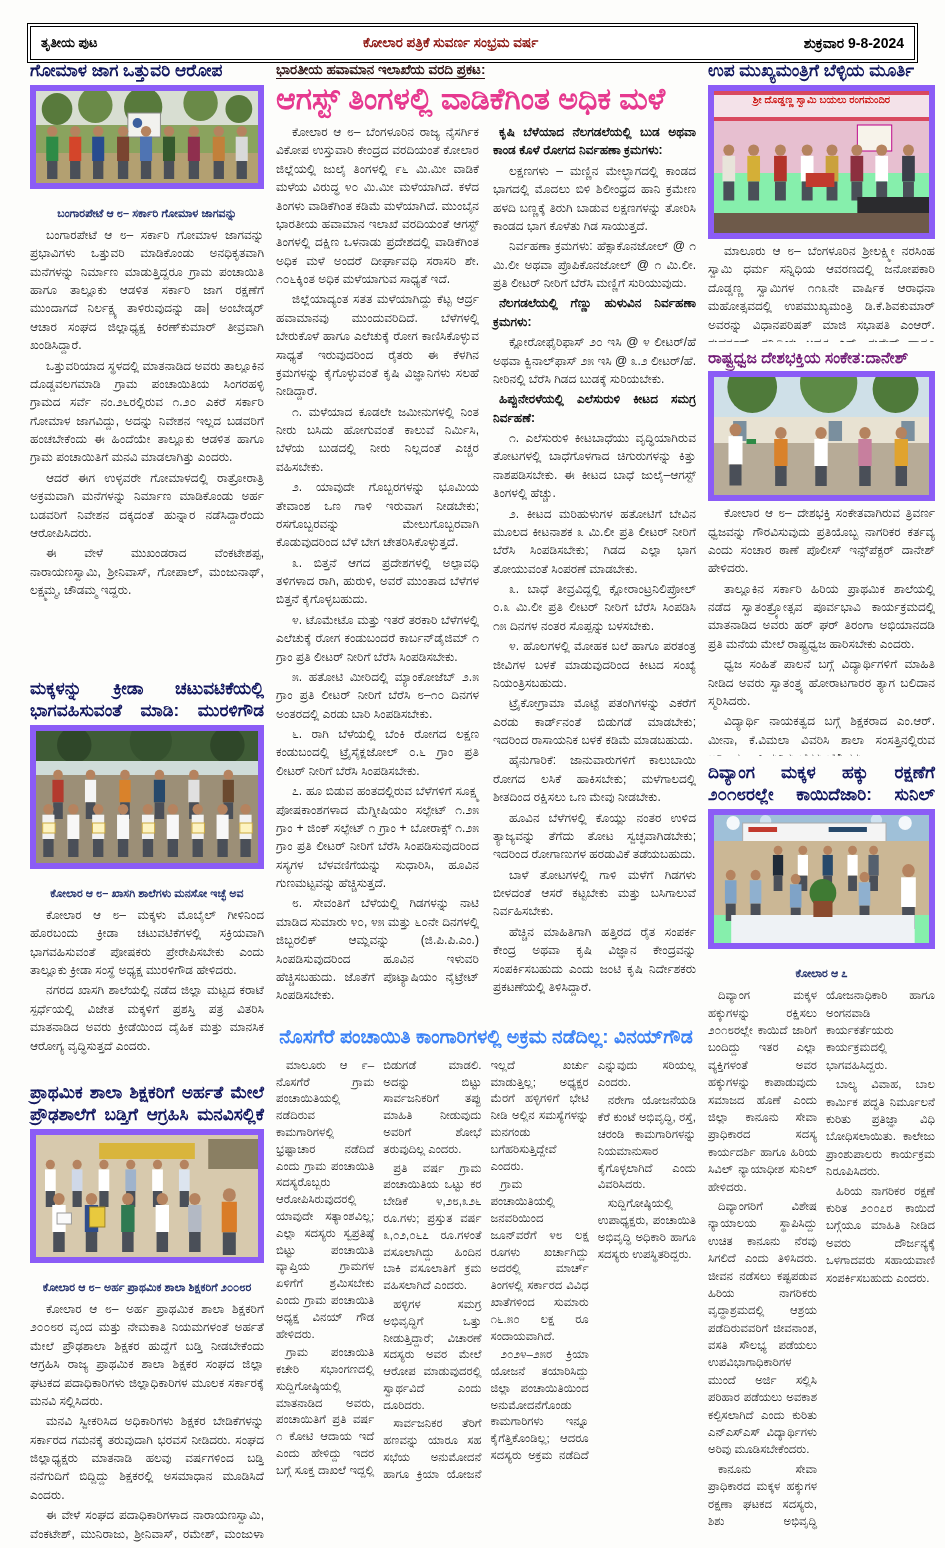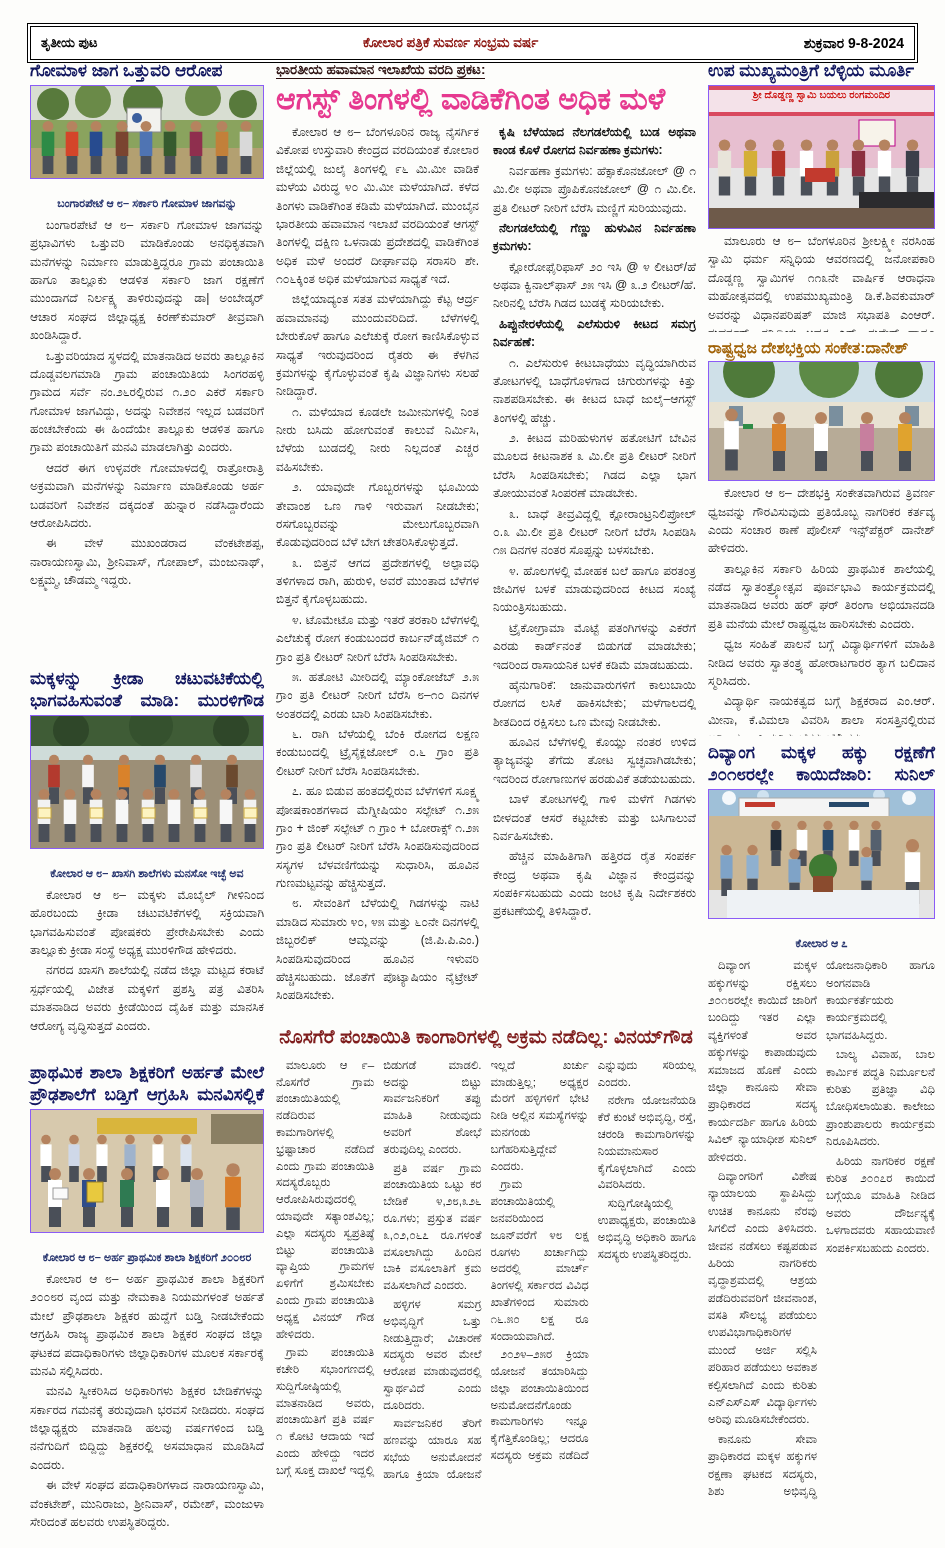--- a/index.html
+++ b/index.html
@@ -16,41 +16,41 @@
   .col{position:absolute;top:60px;}
   .col-left{left:30px;width:234px;}
   .col-center{left:276px;width:420px;}
   .col-right{left:708px;width:227px;}
   
   .hl{font-weight:bold;color:#10155e;line-height:1.3;margin:0 0 3px 0;}
   .hl.c{text-align:left;}
   .hl.two{text-align:justify;text-align-last:justify;}
   .hl.sz17{font-size:17px;}
   .hl.sz16{font-size:15.5px;}
-  .hl.maroon{color:#a16207;}
+  .hl.maroon{color:#701a75;}
   .kicker{font-size:13.5px;font-weight:bold;color:#2b0f0f;margin:2px 0 4px;}
   .kicker span{border-bottom:1.5px solid #2b0f0f;padding-bottom:1px;}
   .mainhl{font-size:30px;font-weight:bold;color:#e6398f;text-align:left;line-height:1.1;margin:2px 0 8px;}
-  .bothl{font-size:19px;font-weight:bold;color:#7f1d1d;text-align:center;line-height:1.25;margin:10px 0 8px;}
+  .bothl{font-size:19px;font-weight:bold;color:#3b82f6;text-align:center;line-height:1.25;margin:10px 0 8px;}
   
   .body{font-size:12.1px;line-height:1.52;text-align:justify;overflow:hidden;}
   .body p{margin:0 0 2px 0;text-indent:16px;}
   .body p.subhead{font-weight:bold;text-indent:6px;color:#0d0d0d;}
   .cols2{column-count:2;column-gap:14px;column-fill:auto;height:892px;}
   .cols4{column-count:4;column-gap:9px;column-fill:auto;height:436px;font-size:11.6px;line-height:1.45;}
   .cols4 p{text-indent:10px;}
   .colsR{column-count:2;column-gap:9px;column-fill:auto;height:556px;font-size:11.6px;line-height:1.5;}
   .colsR p{text-indent:10px;}
   .clamp100{height:100px;}
   .clamp172{height:172px;}
   .clamp252{height:252px;}
   .clamp265{height:262px;}
   .clamp448{height:448px;}
   
-  figure.photo{margin:2px 0 3px 0;border:1px solid #8b5cf6;position:relative;overflow:hidden;background:#e5e5e5;}
+  figure.photo{margin:2px 0 3px 0;border:6px solid #8b5cf6;position:relative;overflow:hidden;background:#86efac;}
   figure.photo svg{display:block;width:100%;height:100%;}
   .caption{font-size:11px;font-weight:bold;color:#22306b;text-align:center;margin:17px 0 5px 0;line-height:1.35;}
   .banner-txt{position:absolute;top:3px;left:0;right:0;text-align:center;font-size:10px;font-weight:bold;
               color:#cc1514;text-shadow:0 0 2px #fff;}
   .ph-l1{height:92px;} .ph-l2{height:132px;} .ph-l3{height:122px;}
   .ph-r1{height:142px;} .ph-r2{height:118px;} .ph-r3{height:128px;}
 </style>
 </head>
 <body>
 
@@ -185,20 +185,21 @@
           <p>ಜಿಲ್ಲೆಯಾದ್ಯಂತ ಸತತ ಮಳೆಯಾಗಿದ್ದು ಕೆಟ್ಟ ಆರ್ದ್ರ ಹವಾಮಾನವು ಮುಂದುವರಿದಿದೆ. ಬೆಳೆಗಳಲ್ಲಿ ಬೇರುಕೊಳೆ ಹಾಗೂ ಎಲೆಚುಕ್ಕೆ ರೋಗ ಕಾಣಿಸಿಕೊಳ್ಳುವ ಸಾಧ್ಯತೆ ಇರುವುದರಿಂದ ರೈತರು ಈ ಕೆಳಗಿನ ಕ್ರಮಗಳನ್ನು ಕೈಗೊಳ್ಳುವಂತೆ ಕೃಷಿ ವಿಜ್ಞಾನಿಗಳು ಸಲಹೆ ನೀಡಿದ್ದಾರೆ.</p>
           <p>೧. ಮಳೆಯಾದ ಕೂಡಲೇ ಜಮೀನುಗಳಲ್ಲಿ ನಿಂತ ನೀರು ಬಸಿದು ಹೋಗುವಂತೆ ಕಾಲುವೆ ನಿರ್ಮಿಸಿ, ಬೆಳೆಯ ಬುಡದಲ್ಲಿ ನೀರು ನಿಲ್ಲದಂತೆ ಎಚ್ಚರ ವಹಿಸಬೇಕು.</p>
           <p>೨. ಯಾವುದೇ ಗೊಬ್ಬರಗಳನ್ನು ಭೂಮಿಯ ತೇವಾಂಶ ಒಣ ಗಾಳಿ ಇರುವಾಗ ನೀಡಬೇಕು; ರಸಗೊಬ್ಬರವನ್ನು ಮೇಲುಗೊಬ್ಬರವಾಗಿ ಕೊಡುವುದರಿಂದ ಬೆಳೆ ಬೇಗ ಚೇತರಿಸಿಕೊಳ್ಳುತ್ತದೆ.</p>
           <p>೩. ಬಿತ್ತನೆ ಆಗದ ಪ್ರದೇಶಗಳಲ್ಲಿ ಅಲ್ಪಾವಧಿ ತಳಿಗಳಾದ ರಾಗಿ, ಹುರುಳಿ, ಅವರೆ ಮುಂತಾದ ಬೆಳೆಗಳ ಬಿತ್ತನೆ ಕೈಗೊಳ್ಳಬಹುದು.</p>
           <p>೪. ಟೊಮೇಟೊ ಮತ್ತು ಇತರೆ ತರಕಾರಿ ಬೆಳೆಗಳಲ್ಲಿ ಎಲೆಚುಕ್ಕೆ ರೋಗ ಕಂಡುಬಂದರೆ ಕಾರ್ಬನ್‌ಡೈಜಿಮ್ ೧ ಗ್ರಾಂ ಪ್ರತಿ ಲೀಟರ್ ನೀರಿಗೆ ಬೆರೆಸಿ ಸಿಂಪಡಿಸಬೇಕು.</p>
           <p>೫. ಹತೋಟಿ ಮೀರಿದಲ್ಲಿ ಮ್ಯಾಂಕೋಜೆಬ್ ೨.೫ ಗ್ರಾಂ ಪ್ರತಿ ಲೀಟರ್ ನೀರಿಗೆ ಬೆರೆಸಿ ೮–೧೦ ದಿನಗಳ ಅಂತರದಲ್ಲಿ ಎರಡು ಬಾರಿ ಸಿಂಪಡಿಸಬೇಕು.</p>
           <p>೬. ರಾಗಿ ಬೆಳೆಯಲ್ಲಿ ಬೆಂಕಿ ರೋಗದ ಲಕ್ಷಣ ಕಂಡುಬಂದಲ್ಲಿ ಟ್ರೈಸೈಕ್ಲಜೋಲ್ ೦.೬ ಗ್ರಾಂ ಪ್ರತಿ ಲೀಟರ್ ನೀರಿಗೆ ಬೆರೆಸಿ ಸಿಂಪಡಿಸಬೇಕು.</p>
           <p>೭. ಹೂ ಬಿಡುವ ಹಂತದಲ್ಲಿರುವ ಬೆಳೆಗಳಿಗೆ ಸೂಕ್ಷ್ಮ ಪೋಷಕಾಂಶಗಳಾದ ಮೆಗ್ನೀಷಿಯಂ ಸಲ್ಫೇಟ್ ೧.೨೫ ಗ್ರಾಂ + ಜಿಂಕ್ ಸಲ್ಫೇಟ್ ೧ ಗ್ರಾಂ + ಬೋರಾಕ್ಸ್ ೧.೨೫ ಗ್ರಾಂ ಪ್ರತಿ ಲೀಟರ್ ನೀರಿಗೆ ಬೆರೆಸಿ ಸಿಂಪಡಿಸುವುದರಿಂದ ಸಸ್ಯಗಳ ಬೆಳವಣಿಗೆಯನ್ನು ಸುಧಾರಿಸಿ, ಹೂವಿನ ಗುಣಮಟ್ಟವನ್ನು ಹೆಚ್ಚಿಸುತ್ತದೆ.</p>
           <p>೮. ಸೇವಂತಿಗೆ ಬೆಳೆಯಲ್ಲಿ ಗಿಡಗಳನ್ನು ನಾಟಿ ಮಾಡಿದ ಸುಮಾರು ೪೦, ೪೫ ಮತ್ತು ೬೦ನೇ ದಿನಗಳಲ್ಲಿ ಜಿಬ್ಬರಲಿಕ್ ಆಮ್ಲವನ್ನು (ಜಿ.ಪಿ.ಪಿ.ಎಂ.) ಸಿಂಪಡಿಸುವುದರಿಂದ ಹೂವಿನ ಇಳುವರಿ ಹೆಚ್ಚಿಸಬಹುದು. ಜೊತೆಗೆ ಪೊಟ್ಯಾಷಿಯಂ ನೈಟ್ರೇಟ್ ಸಿಂಪಡಿಸಬೇಕು.</p>
           <p class="subhead">ಕೃಷಿ ಬೆಳೆಯಾದ ನೆಲಗಡಲೆಯಲ್ಲಿ ಬುಡ ಅಥವಾ ಕಾಂಡ ಕೊಳೆ ರೋಗದ ನಿರ್ವಹಣಾ ಕ್ರಮಗಳು:</p>
+          <p>ಲಕ್ಷಣಗಳು – ಮಣ್ಣಿನ ಮೇಲ್ಭಾಗದಲ್ಲಿ ಕಾಂಡದ ಭಾಗದಲ್ಲಿ ಮೊದಲು ಬಿಳಿ ಶಿಲೀಂಧ್ರದ ಹಾನಿ ಕ್ರಮೇಣ ಹಳದಿ ಬಣ್ಣಕ್ಕೆ ತಿರುಗಿ ಬಾಡುವ ಲಕ್ಷಣಗಳನ್ನು ತೋರಿಸಿ ಕಾಂಡದ ಭಾಗ ಕೊಳೆತು ಗಿಡ ಸಾಯುತ್ತದೆ.</p>
           <p>ನಿರ್ವಹಣಾ ಕ್ರಮಗಳು: ಹೆಕ್ಸಾಕೊನಜೋಲ್ @ ೧ ಮಿ.ಲೀ ಅಥವಾ ಪ್ರೊಪಿಕೊನಜೋಲ್ @ ೧ ಮಿ.ಲೀ. ಪ್ರತಿ ಲೀಟರ್ ನೀರಿಗೆ ಬೆರೆಸಿ ಮಣ್ಣಿಗೆ ಸುರಿಯುವುದು.</p>
           <p class="subhead">ನೆಲಗಡಲೆಯಲ್ಲಿ ಗೆಣ್ಣು ಹುಳುವಿನ ನಿರ್ವಹಣಾ ಕ್ರಮಗಳು:</p>
           <p>ಕ್ಲೋರೋಫೈರಿಫಾಸ್ ೨೦ ಇಸಿ @ ೪ ಲೀಟರ್/ಹೆ ಅಥವಾ ಕ್ವಿನಾಲ್‌ಫಾಸ್ ೨೫ ಇಸಿ @ ೩.೨ ಲೀಟರ್/ಹೆ. ನೀರಿನಲ್ಲಿ ಬೆರೆಸಿ ಗಿಡದ ಬುಡಕ್ಕೆ ಸುರಿಯಬೇಕು.</p>
           <p class="subhead">ಹಿಪ್ಪುನೇರಳೆಯಲ್ಲಿ ಎಲೆಸುರುಳಿ ಕೀಟದ ಸಮಗ್ರ ನಿರ್ವಹಣೆ:</p>
           <p>೧. ಎಲೆಸುರುಳಿ ಕೀಟಬಾಧೆಯು ವೃದ್ಧಿಯಾಗಿರುವ ತೋಟಗಳಲ್ಲಿ ಬಾಧೆಗೊಳಗಾದ ಚಿಗುರುಗಳನ್ನು ಕಿತ್ತು ನಾಶಪಡಿಸಬೇಕು. ಈ ಕೀಟದ ಬಾಧೆ ಜುಲೈ–ಆಗಸ್ಟ್ ತಿಂಗಳಲ್ಲಿ ಹೆಚ್ಚು.</p>
           <p>೨. ಕೀಟದ ಮರಿಹುಳುಗಳ ಹತೋಟಿಗೆ ಬೇವಿನ ಮೂಲದ ಕೀಟನಾಶಕ ೩ ಮಿ.ಲೀ ಪ್ರತಿ ಲೀಟರ್ ನೀರಿಗೆ ಬೆರೆಸಿ ಸಿಂಪಡಿಸಬೇಕು; ಗಿಡದ ಎಲ್ಲಾ ಭಾಗ ತೋಯುವಂತೆ ಸಿಂಪರಣೆ ಮಾಡಬೇಕು.</p>
           <p>೩. ಬಾಧೆ ತೀವ್ರವಿದ್ದಲ್ಲಿ ಕ್ಲೋರಾಂಟ್ರನಿಲಿಪ್ರೋಲ್ ೦.೩ ಮಿ.ಲೀ ಪ್ರತಿ ಲೀಟರ್ ನೀರಿಗೆ ಬೆರೆಸಿ ಸಿಂಪಡಿಸಿ ೧೫ ದಿನಗಳ ನಂತರ ಸೊಪ್ಪನ್ನು ಬಳಸಬೇಕು.</p>
           <p>೪. ಹೊಲಗಳಲ್ಲಿ ಮೋಹಕ ಬಲೆ ಹಾಗೂ ಪರತಂತ್ರ ಜೀವಿಗಳ ಬಳಕೆ ಮಾಡುವುದರಿಂದ ಕೀಟದ ಸಂಖ್ಯೆ ನಿಯಂತ್ರಿಸಬಹುದು.</p>
           <p>ಟ್ರೈಕೋಗ್ರಾಮಾ ಮೊಟ್ಟೆ ಪತಂಗಿಗಳನ್ನು ಎಕರೆಗೆ ಎರಡು ಕಾರ್ಡ್‌ನಂತೆ ಬಿಡುಗಡೆ ಮಾಡಬೇಕು; ಇದರಿಂದ ರಾಸಾಯನಿಕ ಬಳಕೆ ಕಡಿಮೆ ಮಾಡಬಹುದು.</p>
           <p>ಹೈನುಗಾರಿಕೆ: ಜಾನುವಾರುಗಳಿಗೆ ಕಾಲುಬಾಯಿ ರೋಗದ ಲಸಿಕೆ ಹಾಕಿಸಬೇಕು; ಮಳೆಗಾಲದಲ್ಲಿ ಶೀತದಿಂದ ರಕ್ಷಿಸಲು ಒಣ ಮೇವು ನೀಡಬೇಕು.</p>

